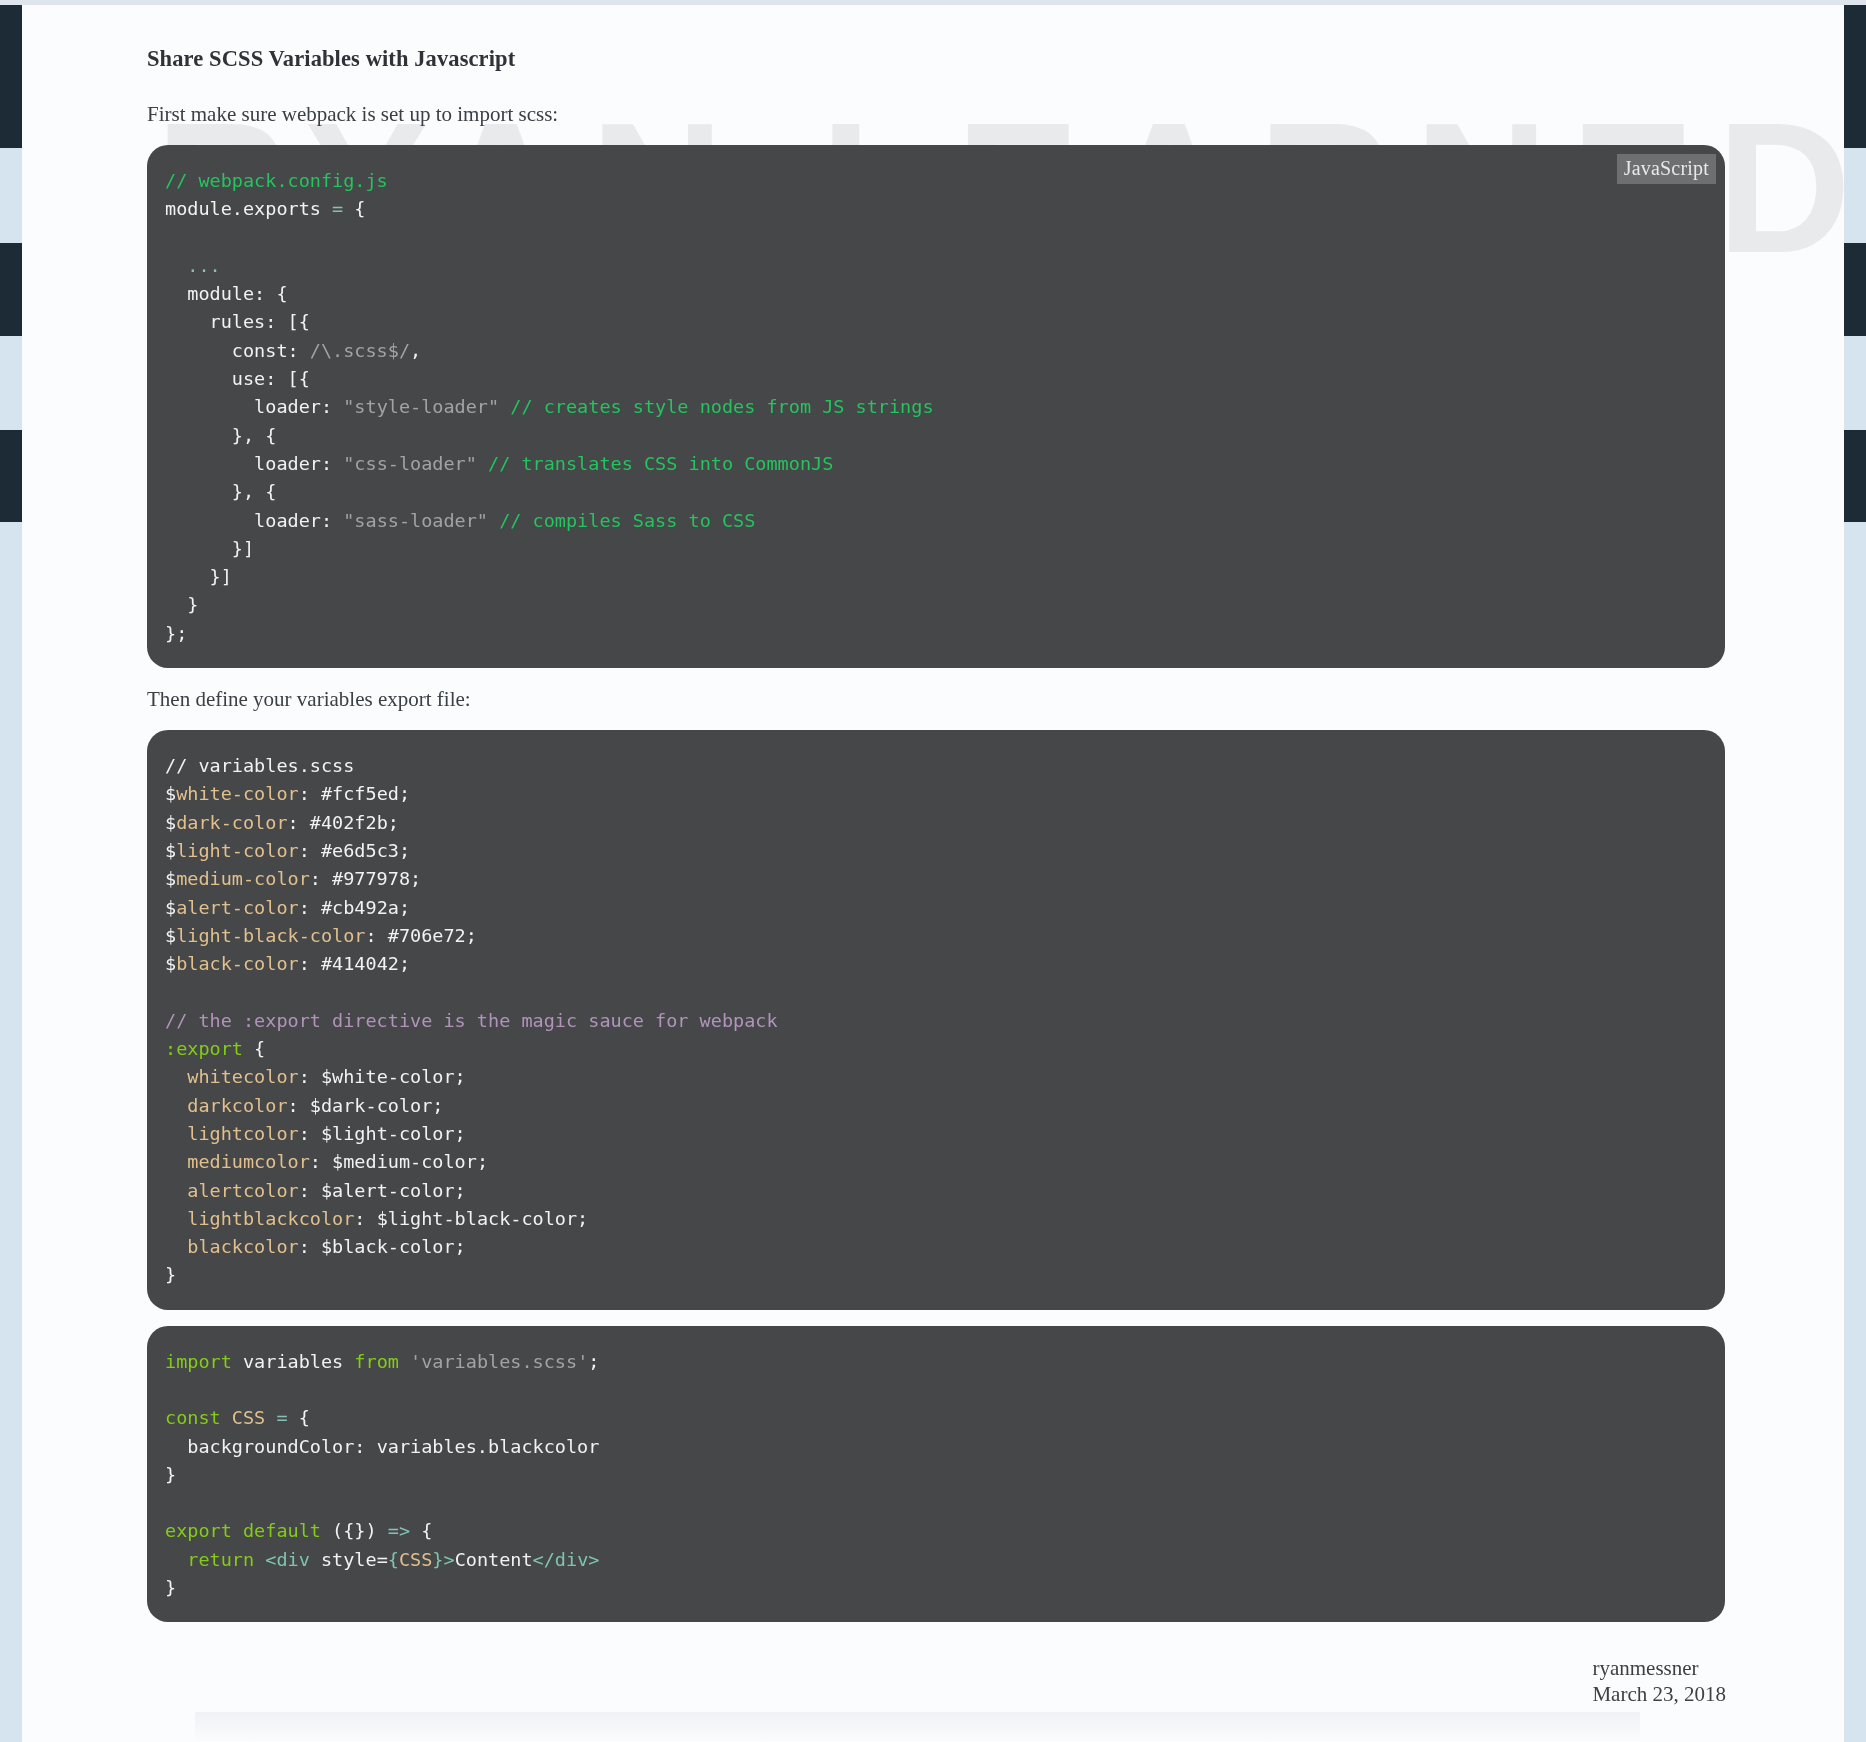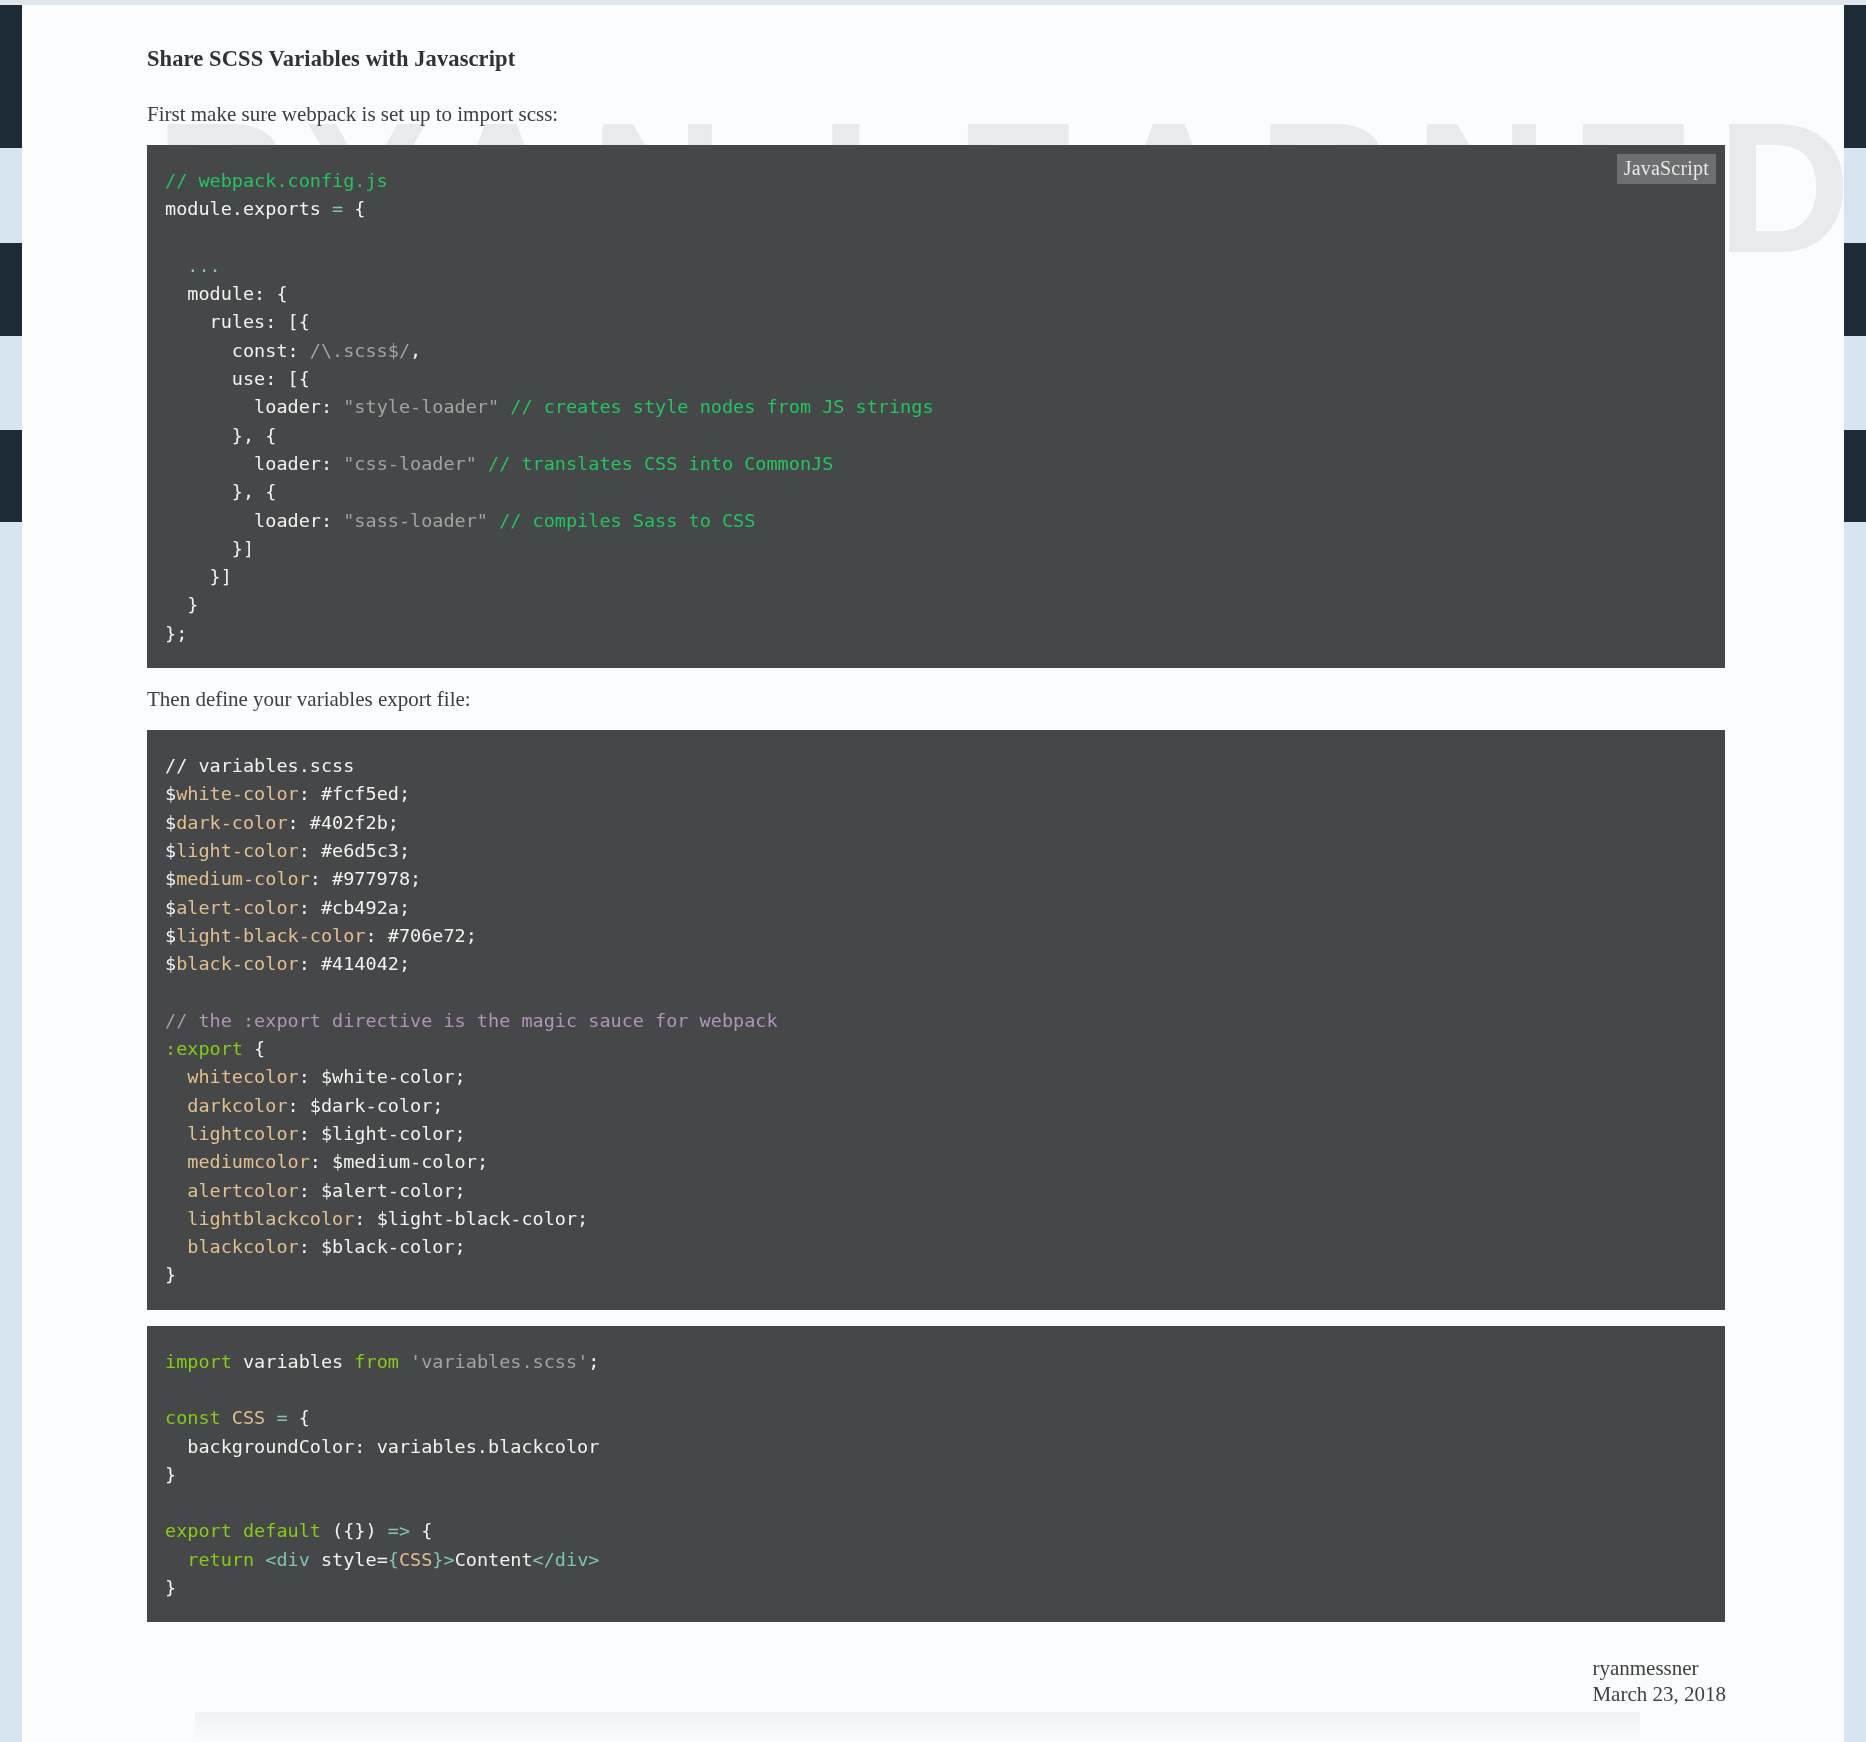--- a/index.html
+++ b/index.html
@@ -139,20 +139,21 @@
   }
   p.para.tight { margin-bottom: 16px; }
 
   
   .codeblock {
     position: relative;
     background: #454749;
     margin: 0 0 16px 0;
     padding: 22px 18px 20px 18px;
     overflow: hidden;
+    border-radius: 21px;
   }
   .codeblock pre {
     margin: 0;
     font-family: "DejaVu Sans Mono", "Liberation Mono", monospace;
     font-size: 18.5px;
     line-height: 28.3px;
     color: #f2f2f2;
     white-space: pre;
     tab-size: 2;
   }

